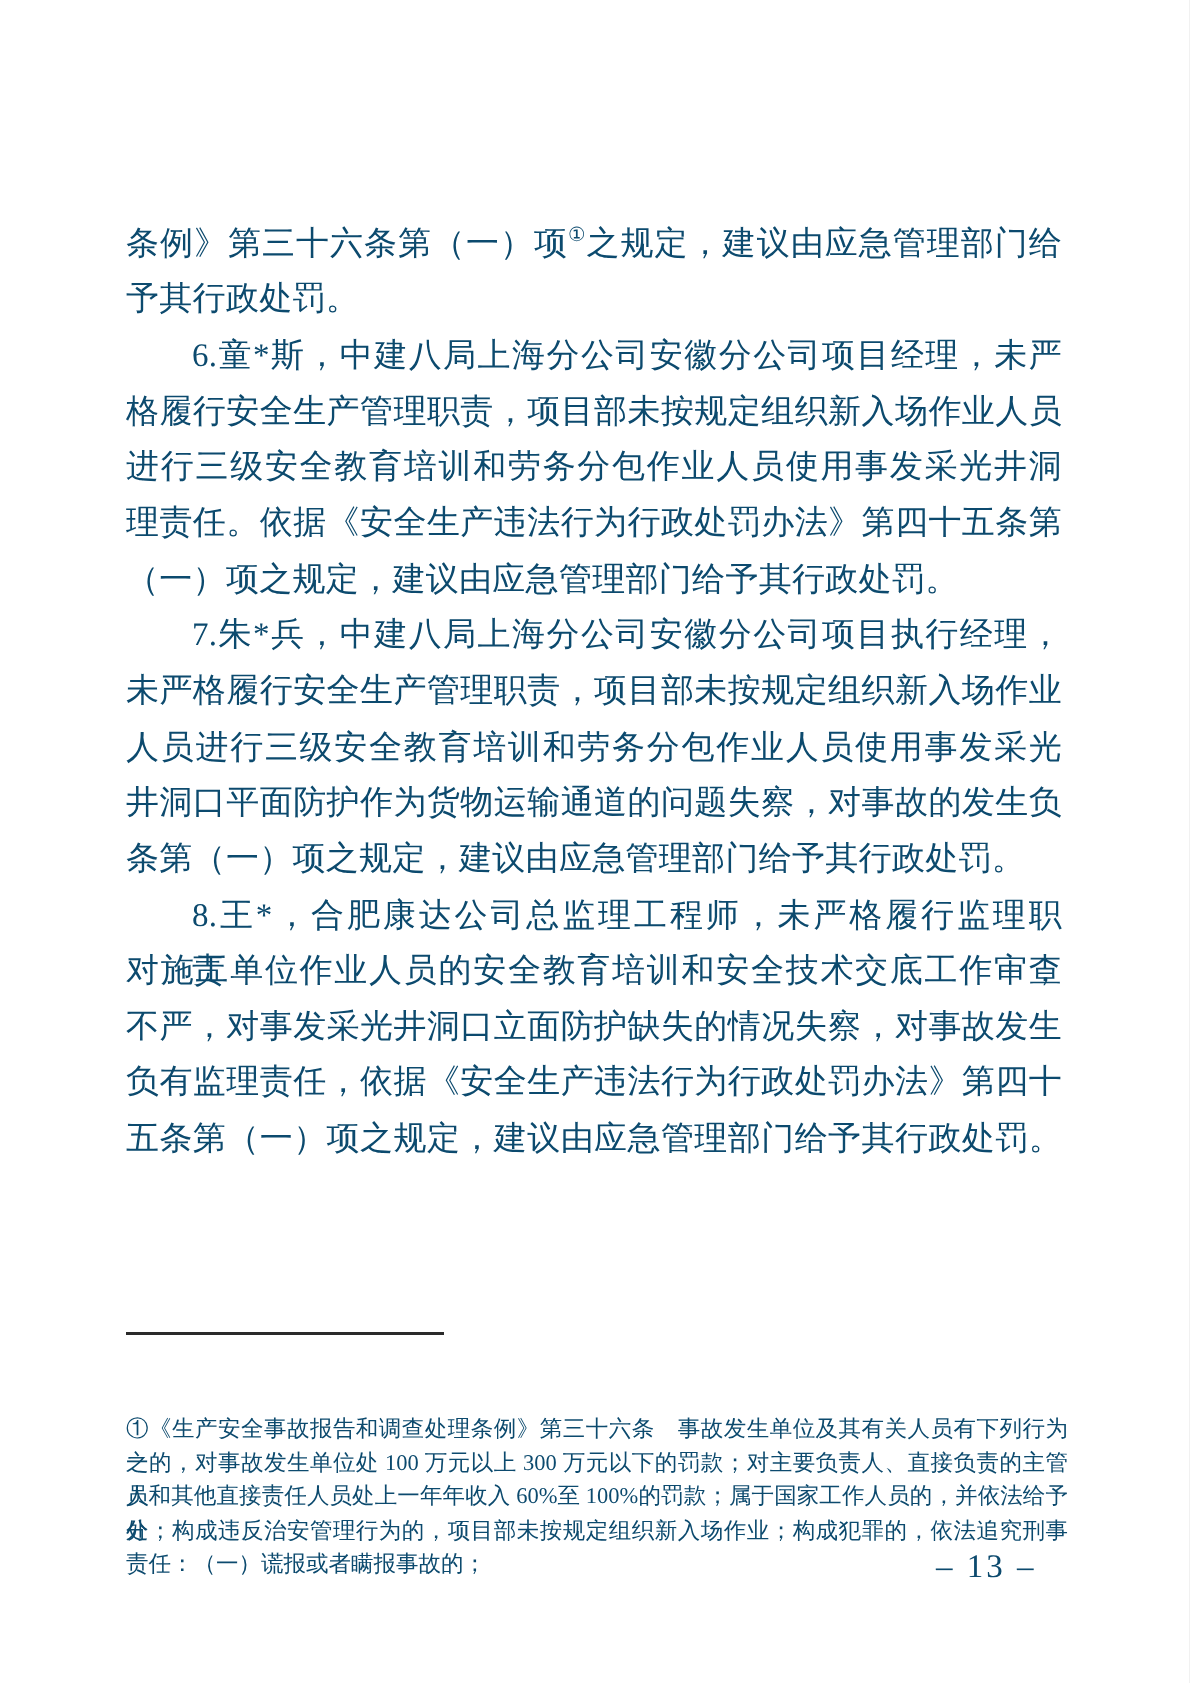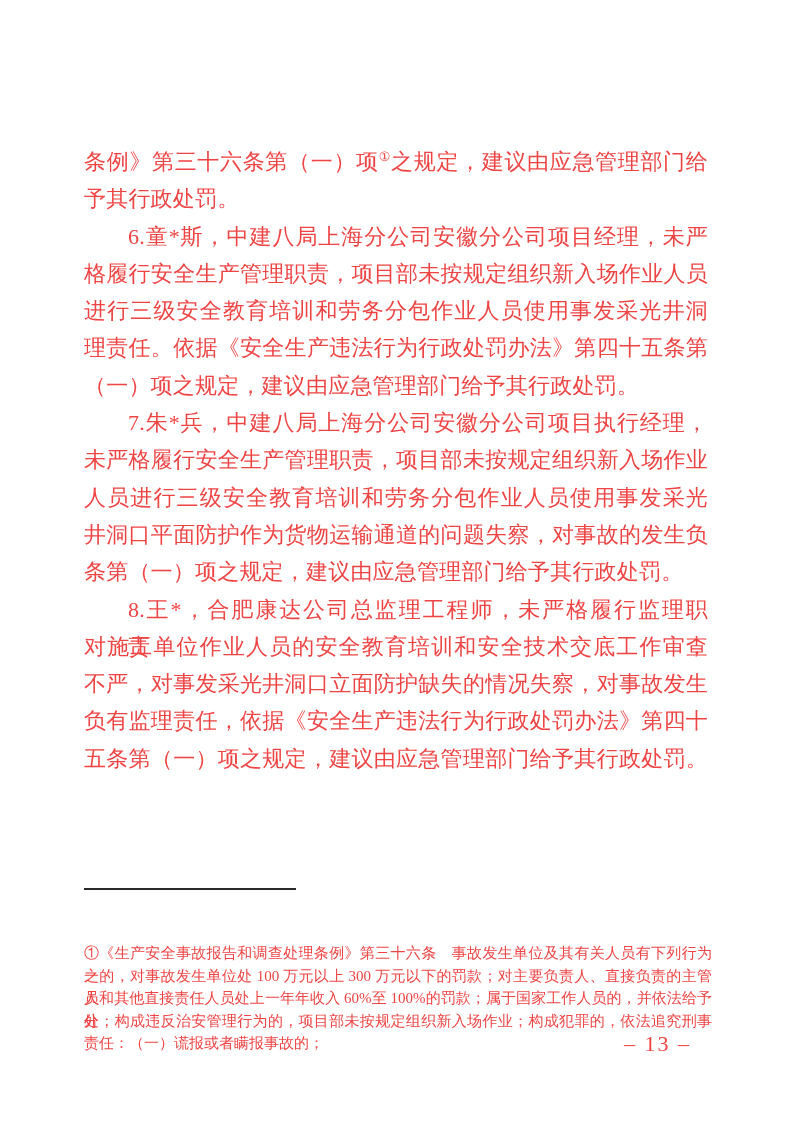--- a/index.html
+++ b/index.html
@@ -6,21 +6,21 @@
     margin: 0;
     padding: 0;
     background: #e8e8e8;
   }
   .page {
     position: relative;
     width: 793px;
     height: 1122px;
     background: #ffffff;
     font-family: "Liberation Serif", "DejaVu Serif", serif;
-    color: #ef4444;
+    color: #0c4a6e;
     overflow: hidden;
   }
   .body-text {
     position: absolute;
     left: 84px;
     top: 143px;
     width: 624px;
     font-size: 22px;
   }
   .bline {

